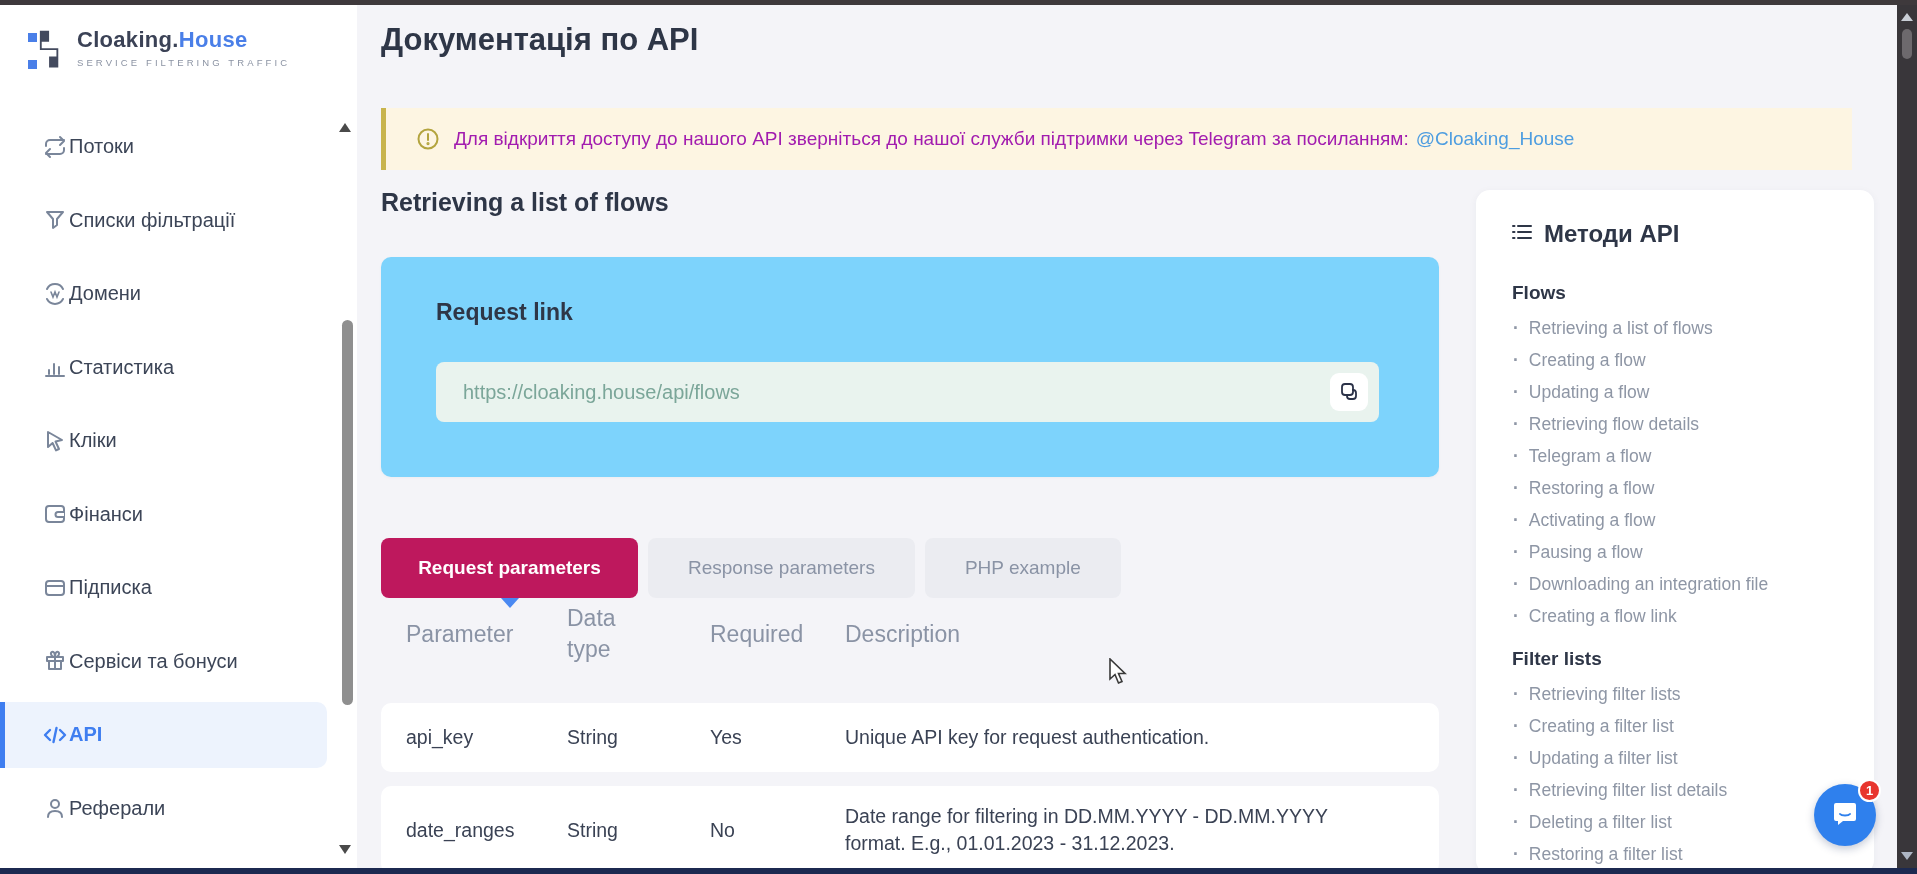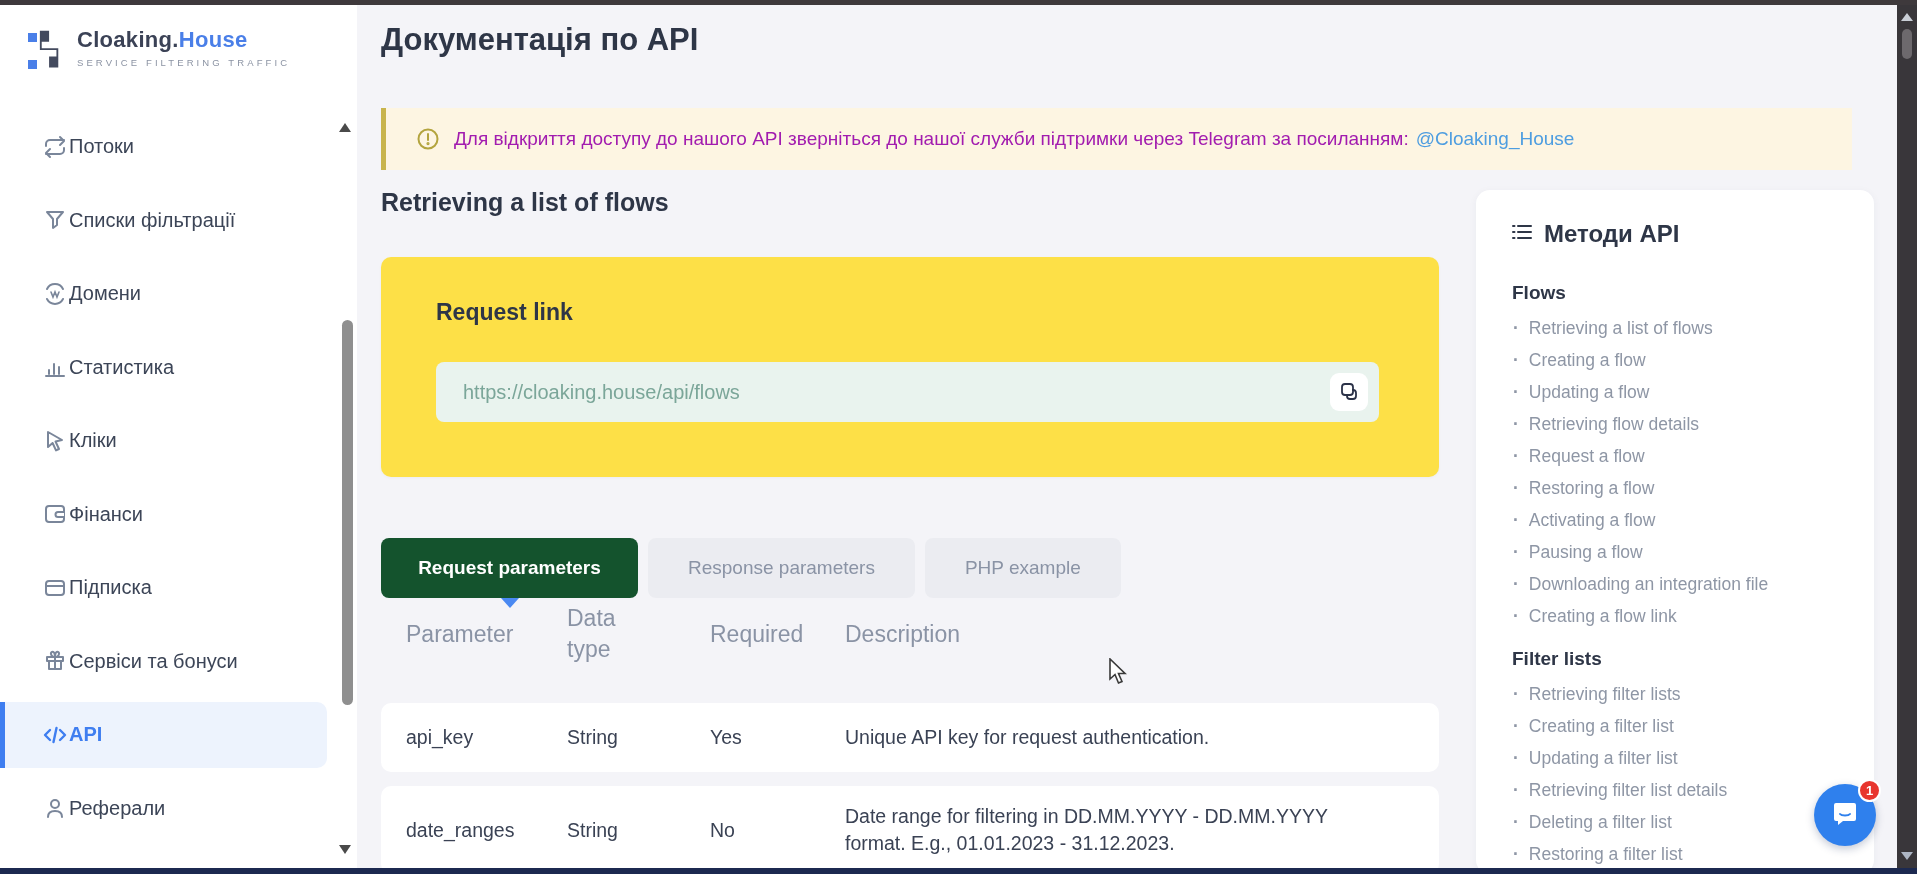--- a/index.html
+++ b/index.html
@@ -47,32 +47,32 @@
 
   .notice { position:absolute; left:381px; top:108px; width:1471px; height:62px;
       background:#fdf5e2; border-left:5px solid #c8b44c; display:flex; align-items:center; }
   .notice-icon { margin-left:30px; flex:0 0 auto; display:flex; }
   .notice-text { margin-left:14px; font-size:19px; color:#a21caf; }
   .notice-link { margin-left:7px; font-size:19px; color:#4d9de0; text-decoration:none; cursor:pointer; }
 
   .section-title { position:absolute; left:381px; top:188px; font-size:25px; font-weight:bold; color:#2e3647; }
 
   .request-card { position:absolute; left:381px; top:257px; width:1058px; height:220px;
-      background:#fde047; border-radius:10px; box-shadow:0 1px 3px rgba(40,50,80,0.04); }
+      background:#7dd3fc; border-radius:10px; box-shadow:0 1px 3px rgba(40,50,80,0.04); }
   .request-title { position:absolute; left:55px; top:42px; font-size:23px; font-weight:bold; color:#2e3647; }
   .url-box { position:absolute; left:55px; right:60px; top:105px; height:60px;
       background:#e9f3ee; border-radius:8px; display:flex; align-items:center; }
   .url-text { margin-left:27px; font-size:20px; color:#7ba699; }
   .copy-btn { position:absolute; right:11px; top:11px; width:38px; height:38px; background:#ffffff;
       border:none; border-radius:9px; display:flex; align-items:center; justify-content:center; cursor:pointer; }
 
   .tabs { position:absolute; left:381px; top:538px; display:flex; gap:10px; }
   .tab { height:60px; border-radius:8px; display:flex; align-items:center; justify-content:center;
       font-size:19px; border:none; cursor:pointer; background:#ebecf1; color:#8a93a5; padding:0 40px; }
-  .tab.active { background:#14532d; color:#ffffff; width:257px; padding:0; position:relative; font-weight:bold; }
+  .tab.active { background:#be185d; color:#ffffff; width:257px; padding:0; position:relative; font-weight:bold; }
   .tab.active::after { content:''; position:absolute; top:100%; left:50%; transform:translateX(-50%);
       border:9px solid transparent; border-top:10px solid #4a89f2; }
 
   .param-grid { position:absolute; left:381px; width:1058px; display:grid;
       grid-template-columns:161px 143px 135px 1fr; align-items:center; padding-left:25px; }
   .param-header { top:590px; height:88px; color:#8a93a5; font-size:23px; }
   .param-header .wrapcell span { display:inline-block; max-width:3.4em; line-height:1.35; }
   .param-row { background:#ffffff; border-radius:10px; font-size:19.5px; color:#3a4254; }
   .row1 { top:703px; height:69px; }
   .row2 { top:786px; height:88px; }
@@ -298,21 +298,21 @@
       </span>
       <span class="mp-title">Методи API</span>
     </div>
 
     <div class="mp-group-title">Flows</div>
     <ul class="mp-list">
       <li>Retrieving a list of flows</li>
       <li>Creating a flow</li>
       <li>Updating a flow</li>
       <li>Retrieving flow details</li>
-      <li>Request a flow</li>
+      <li>Telegram a flow</li>
       <li>Restoring a flow</li>
       <li>Activating a flow</li>
       <li>Pausing a flow</li>
       <li>Downloading an integration file</li>
       <li>Creating a flow link</li>
     </ul>
 
     <div class="mp-group-title second">Filter lists</div>
     <ul class="mp-list">
       <li>Retrieving filter lists</li>

